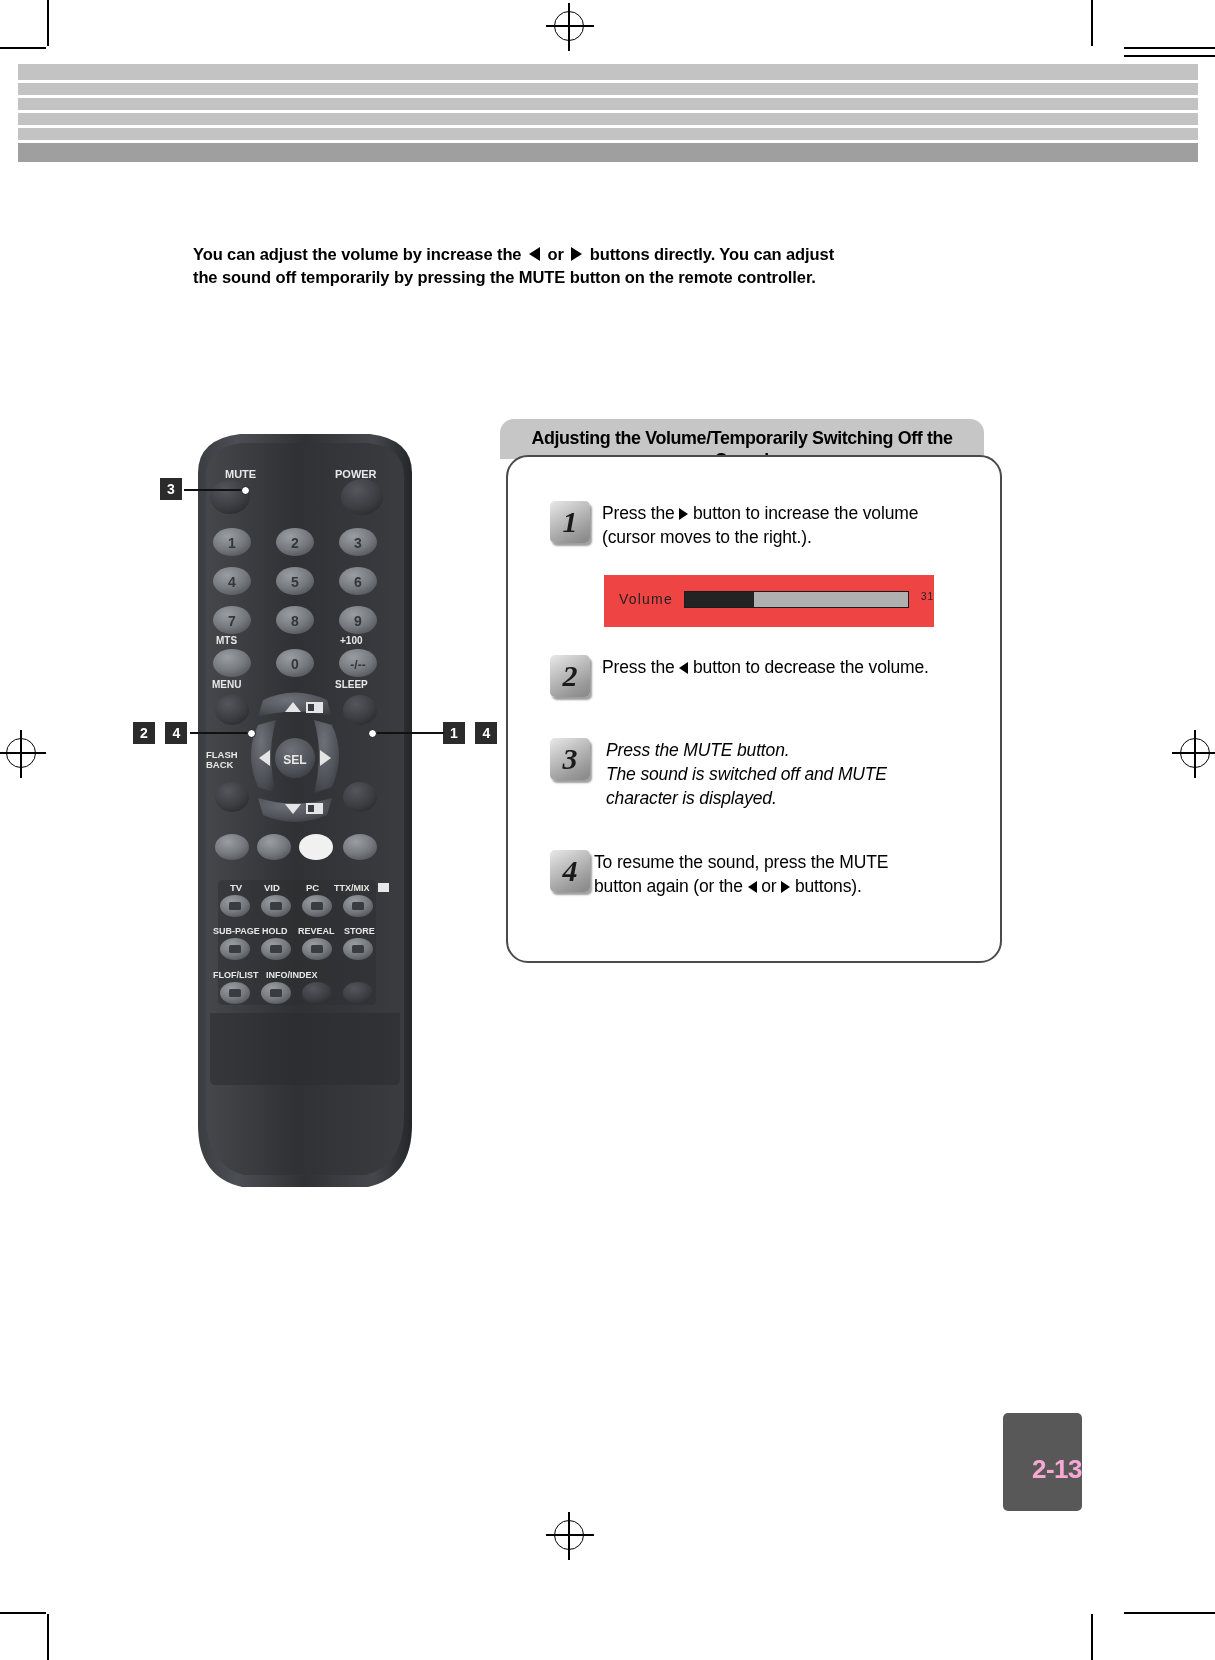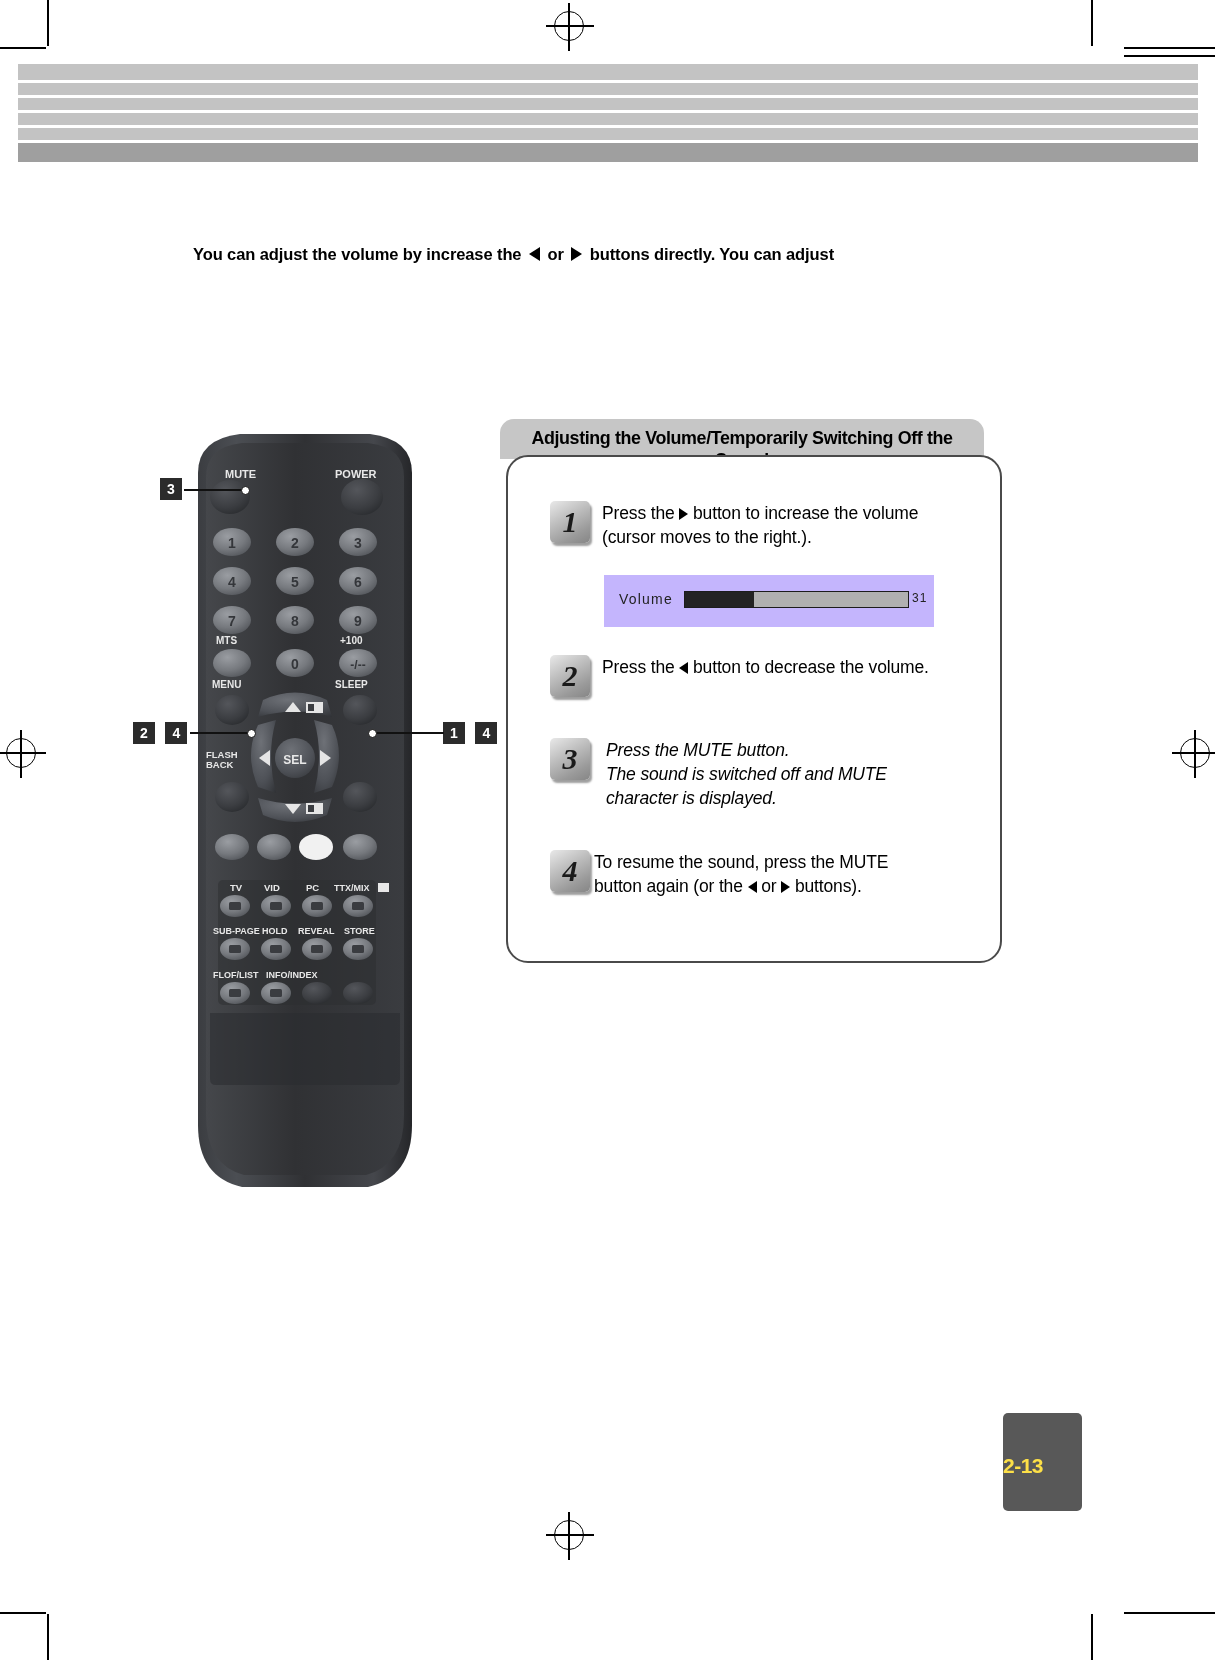--- a/index.html
+++ b/index.html
@@ -46,40 +46,40 @@
   .numbox{position:absolute;left:0;top:0;width:40px;height:42px;border-radius:5px;
       background:linear-gradient(150deg,#e9e9e9 0%,#c0c0c0 38%,#9a9a9a 75%,#868686 100%);
       box-shadow:2px 3px 2px rgba(0,0,0,0.38);}
   .numbox i{position:absolute;left:0;right:0;top:4px;text-align:center;
       font-family:"Liberation Serif","DejaVu Serif",serif;
       font-style:italic;font-weight:bold;font-size:30px;color:#1a1a1a;}
   .steptext{position:absolute;left:52px;top:1px;font-size:17.5px;line-height:1.36;
       letter-spacing:-0.15px;white-space:nowrap;}
 
   
-  .osd{position:absolute;left:96px;top:118px;width:330px;height:52px;background:#c4b5fd;}
+  .osd{position:absolute;left:96px;top:118px;width:330px;height:52px;background:#ef4444;}
   .osd-label{position:absolute;left:15px;top:16px;font-size:14px;letter-spacing:1.2px;color:#222;}
   .osd-track{position:absolute;left:80px;top:16px;width:225px;height:17px;
       border:1.5px solid #1c1c1c;box-sizing:border-box;background:#b0b0b0;}
   .osd-fill{position:absolute;left:0;top:0;height:100%;background:#232323;}
-  .osd-value{position:absolute;left:308px;top:16px;font-size:12px;letter-spacing:1px;color:#222;}
+  .osd-value{position:absolute;left:317px;top:16px;font-size:10px;letter-spacing:1px;color:#222;}
 
   
   .remote-wrap{position:absolute;left:180px;top:425px;width:250px;height:780px;}
   .callout{position:absolute;font-family:"Liberation Sans",sans-serif;}
   .tag{display:inline-block;width:22px;height:22px;background:#2b2b2b;color:#fff;
        font-size:14px;font-weight:bold;text-align:center;line-height:22px;vertical-align:middle;}
   .leader{position:absolute;height:1.6px;background:#111;}
   .leaderdot{position:absolute;width:7px;height:7px;border-radius:50%;background:#fff;border:1.4px solid #111;}
 
   
   .pagetab{position:absolute;left:1003px;top:1413px;width:79px;height:98px;
       background:#585858;border-radius:5px;}
-  .pagetab span{position:absolute;left:0;right:0;top:41px;text-align:left;
-      color:#fde047;font-size:21px;font-weight:bold;letter-spacing:-0.5px;}
+  .pagetab span{position:absolute;left:0;right:0;top:41px;text-align:right;
+      color:#f9a8d4;font-size:26px;font-weight:bold;letter-spacing:-0.5px;}
 </style>
 </head>
 <body>
 
 <div class="crop" style="left:47px;top:0;width:1.6px;height:46px;"></div>
 <div class="crop" style="left:0;top:47px;width:46px;height:1.6px;"></div>
 <div class="crop" style="left:1091px;top:0;width:1.6px;height:46px;"></div>
 <div class="crop" style="left:1124px;top:47px;width:91px;height:1.6px;"></div>
 <div class="crop" style="left:47px;top:1614px;width:1.6px;height:46px;"></div>
 <div class="crop" style="left:0;top:1612px;width:46px;height:1.6px;"></div>
@@ -105,20 +105,21 @@
   <div class="stripe band-line" style="top:76px;height:3px;"></div>
   <div class="stripe band-dark" style="top:79px;height:19px;"></div>
 </div>
 
 <div class="intro">
   <span>You can adjust the volume by increase the</span>
   <span class="tri tri-l"></span>
   <span>or</span>
   <span class="tri tri-r"></span>
   <span>buttons directly. You can adjust</span><br>
+  <span>the sound off temporarily by pressing the MUTE button on the remote controller.</span>
 </div>
 
 <div class="panel-title">
   <span>Adjusting the Volume/Temporarily Switching Off the Sound</span>
 </div>
 
 <div class="panel-body">
 
   <div class="step" style="top:44px;">
     <div class="numbox">

